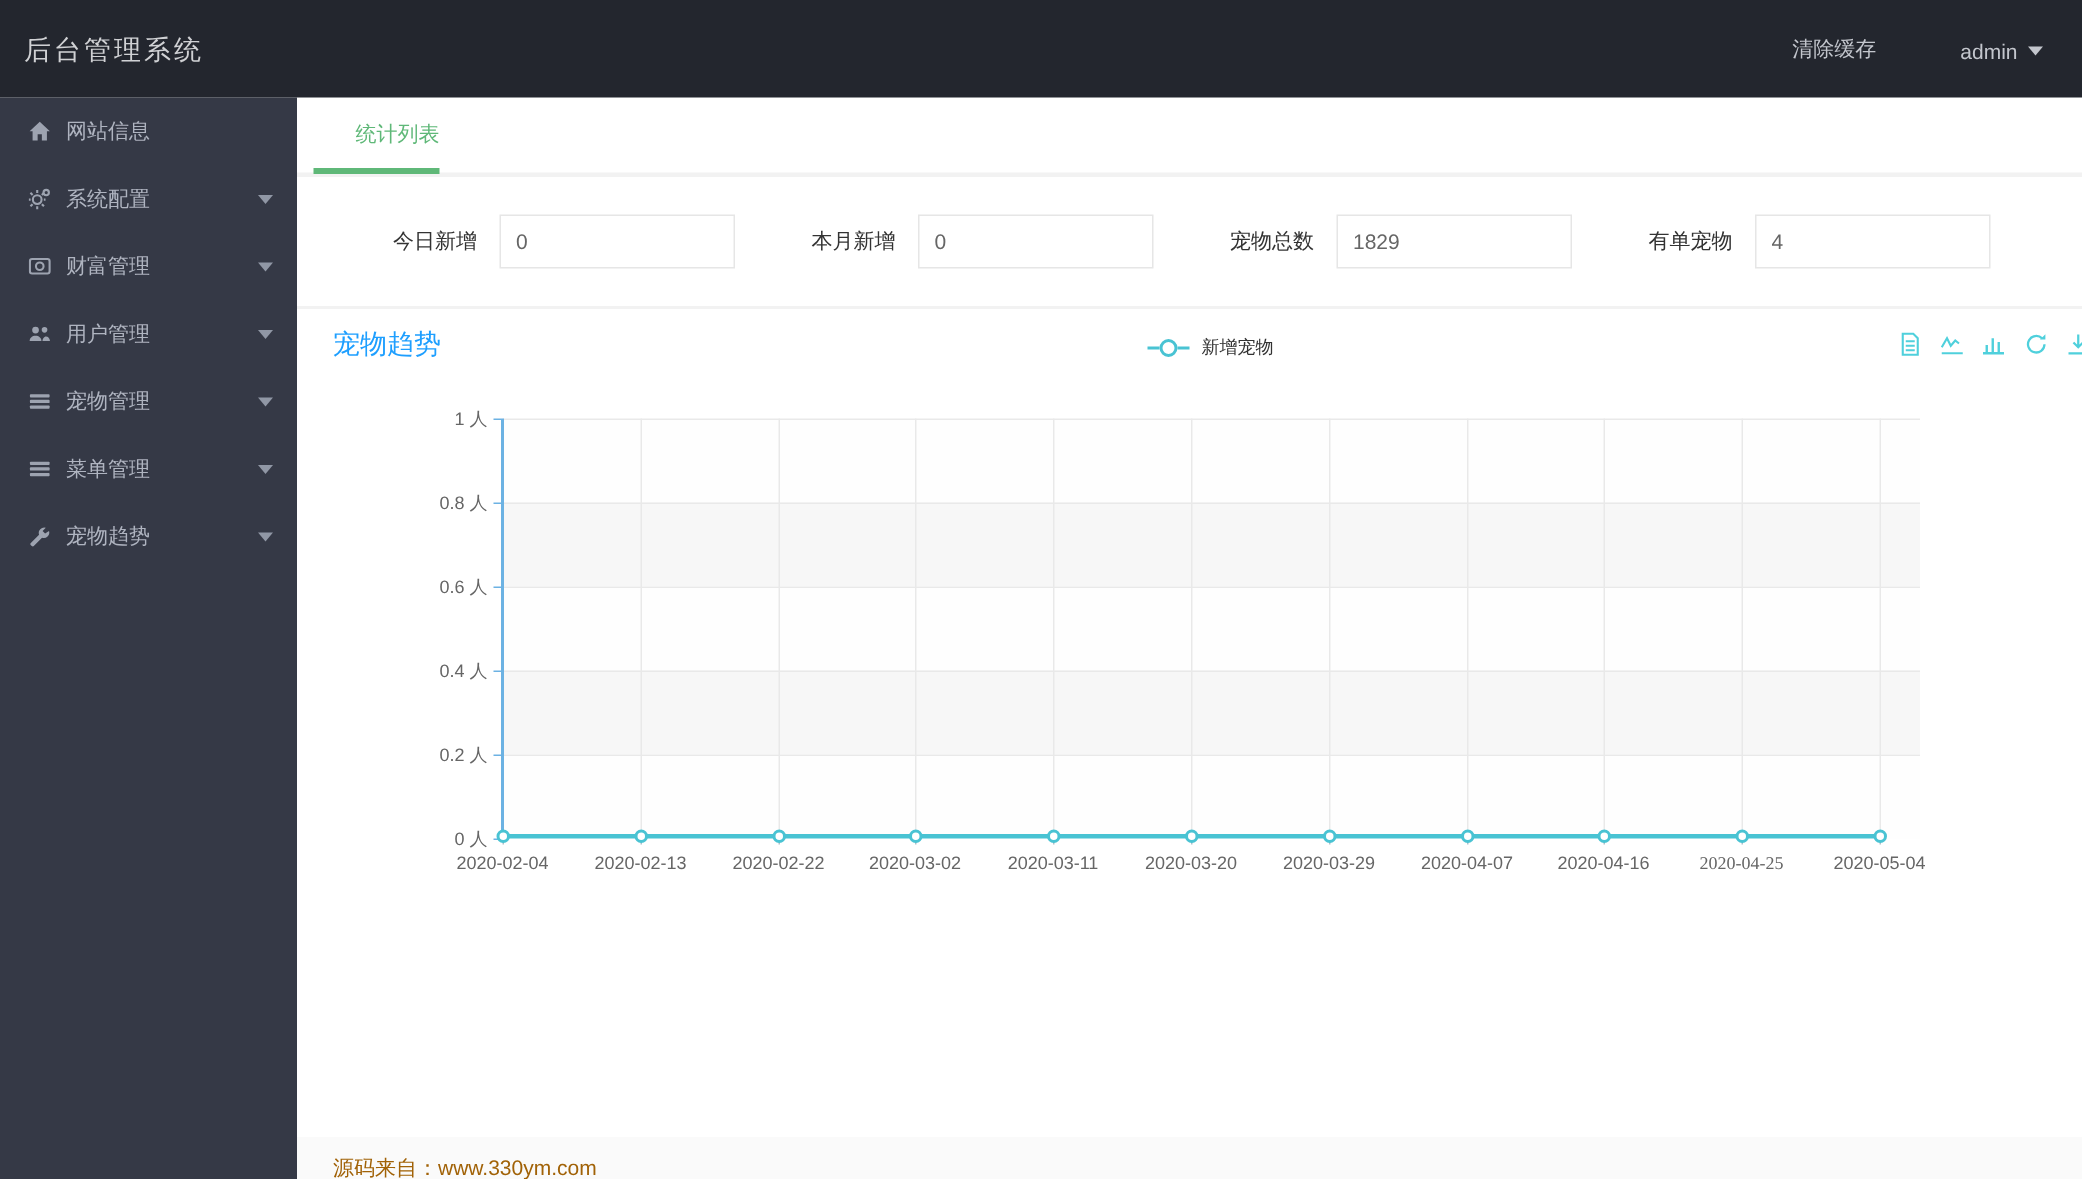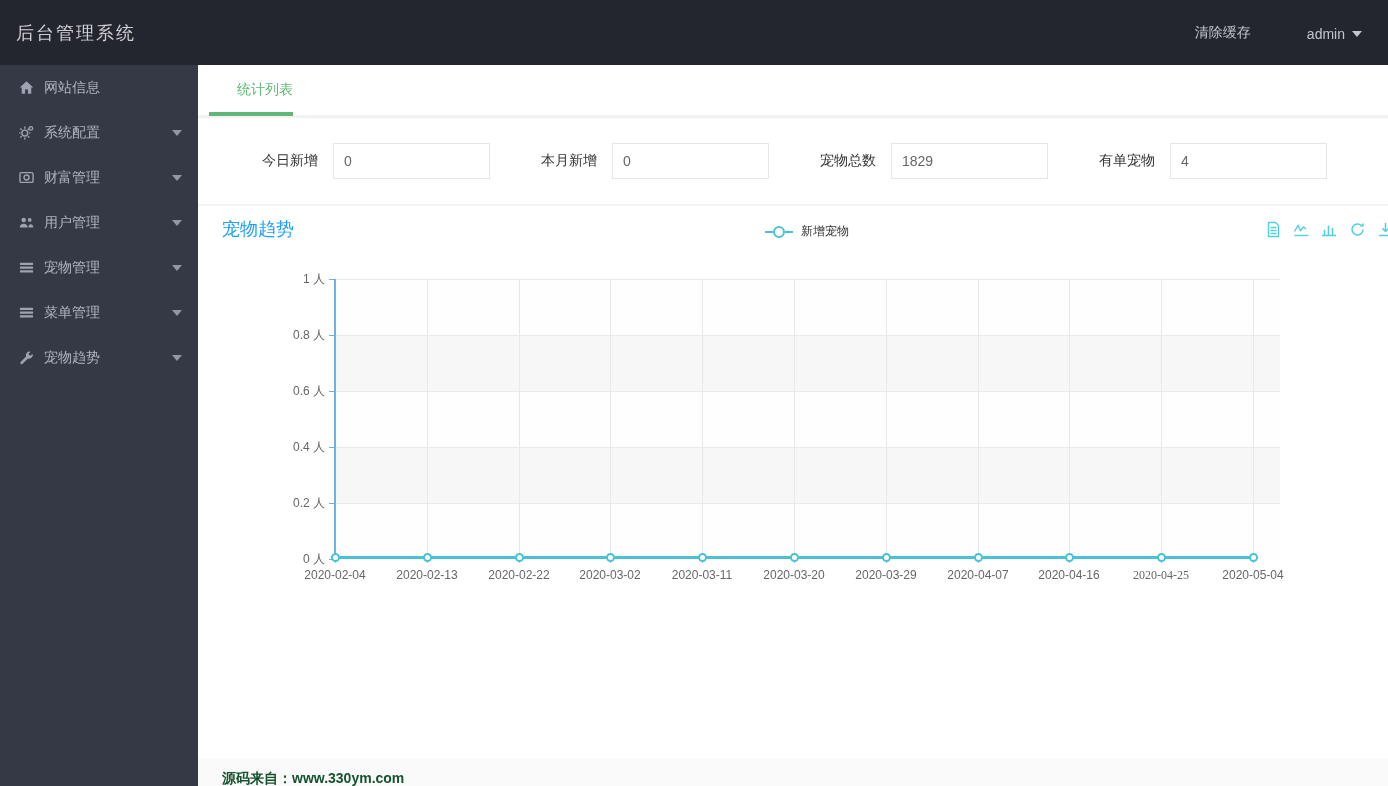--- a/index.html
+++ b/index.html
@@ -53,21 +53,21 @@
   .hgrid{position:absolute;left:0;width:100%;height:1px;background:#e9e9e9;}
   .vgrid{position:absolute;top:0;bottom:0;width:1px;background:#e9e9e9;}
   .axis-y{position:absolute;left:-1px;top:0;bottom:0;width:2px;background:#6cb2e3;z-index:2;}
   .ytick{position:absolute;width:5px;height:1px;left:-6px;background:#6cb2e3;}
   .xtick{position:absolute;width:1px;height:4px;bottom:-4px;background:#aebfc9;}
   .series-line{position:absolute;height:3px;background:#49c3d3;z-index:3;}
   .marker{position:absolute;width:5px;height:5px;border:2px solid #49c3d3;border-radius:50%;background:#fff;z-index:4;}
   .ylabel{position:absolute;font-size:12px;color:#666;text-align:right;width:60px;}
   .xlabel{position:absolute;font-size:12px;color:#666;white-space:nowrap;transform:translateX(-50%);}
   
-  .footer{height:28px;flex:none;background:#fafafa;box-sizing:border-box;padding:12px 0 0 24px;color:#14532d;font-size:14px;overflow:hidden;font-weight:bold;}
+  .footer{height:28px;flex:none;background:#fafafa;box-sizing:border-box;padding:12px 0 0 24px;color:#a16207;font-size:14px;overflow:hidden;}
 </style>
 </head>
 <body>
 
 <div class="header">
   <div class="header-title">后台管理系统</div>
   <div class="header-right">
     <span class="clear-cache">清除缓存</span>
     <span class="user-menu">
       <span>admin</span>

